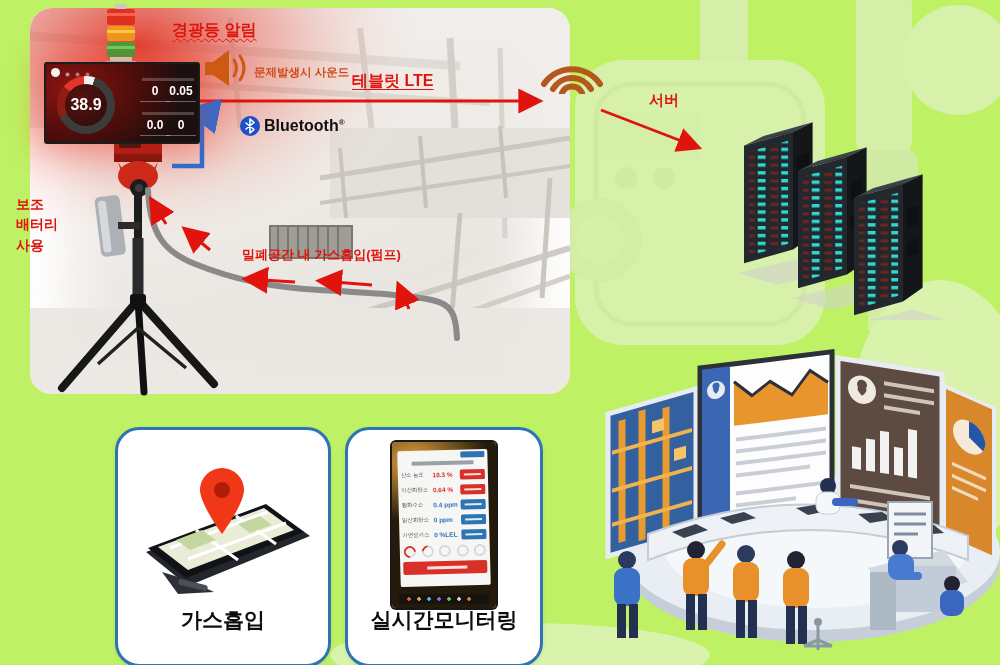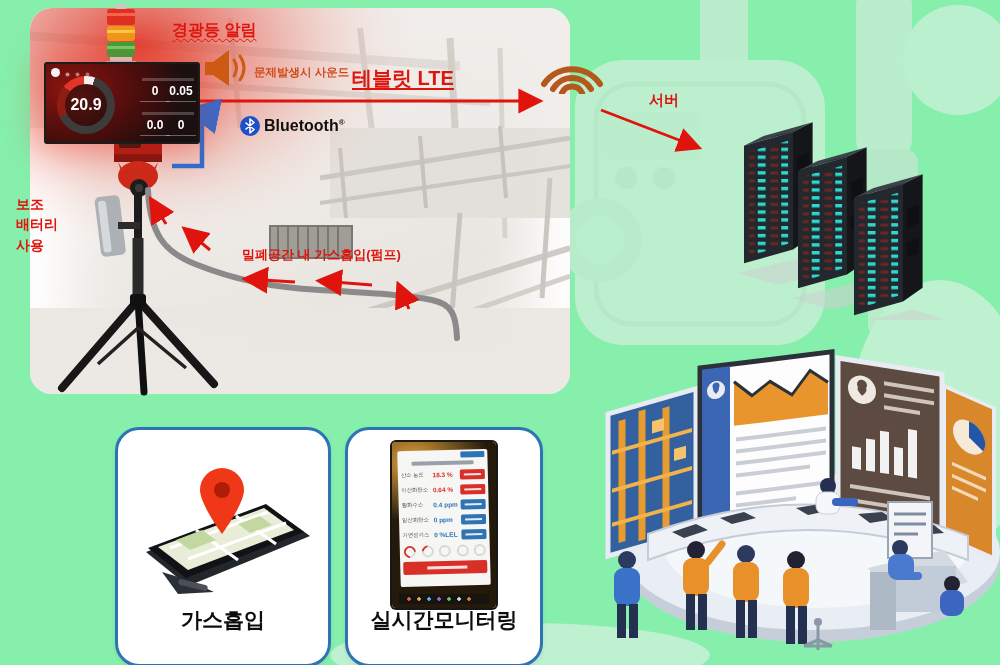--- a/index.html
+++ b/index.html
@@ -1,16 +1,16 @@
 <!DOCTYPE html>
 <html><head>
 <meta charset="utf-8">
 <style>
   html,body{margin:0;padding:0;background:#fff;}
-  #stage{position:relative;width:1000px;height:665px;overflow:hidden;background:#86efac;
+  #stage{position:relative;width:1000px;height:665px;overflow:hidden;background:#bef264;
          font-family:"Liberation Sans","DejaVu Sans",sans-serif;}
   .abs{position:absolute;}
   .nosel{user-select:none;}
 
   
   #bg-faint{left:0;top:0;width:1000px;height:665px;z-index:0;}
 
   
   #photo{left:30px;top:8px;width:540px;height:386px;border-radius:22px;z-index:1;
          background:linear-gradient(160deg,#f7f5f2,#e9e6e1 70%,#efece8);
@@ -18,21 +18,21 @@
   #photo svg{border-radius:22px;}
 
   
   #beacon{left:104px;top:4px;width:34px;height:62px;z-index:6;}
 
   
   .red-label{color:#e0140c;font-weight:bold;z-index:7;}
   .wavy{text-decoration:underline wavy 1px #e0140c;text-underline-offset:3px;}
   #beacon-label{left:172px;top:20px;font-size:16px;}
   #sound-label{left:254px;top:65px;font-size:11.5px;color:#d04a18;font-weight:bold;z-index:7;}
-  #tablet-lte-label{left:352px;top:65px;font-size:20px;text-decoration:underline;}
+  #tablet-lte-label{left:352px;top:71px;font-size:16px;text-decoration:underline;}
   #server-label{left:649px;top:91px;font-size:15px;}
   #gas-label{left:242px;top:246px;font-size:13px;}
   #battery-label{left:16px;top:194px;width:66px;font-size:14px;line-height:1.45;
                  white-space:pre-line;}
 
   
   #tablet{left:44px;top:62px;width:152px;height:78px;z-index:6;border:2px solid #1c1c1c;border-radius:3px;
           background:radial-gradient(130px 90px at 15% 30%,#8c1410,#4a0d0b 55%,#1b0f0f 90%);
           box-shadow:0 0 34px 6px rgba(235,45,25,.35);}
   #tablet .logo{position:absolute;left:5px;top:4px;width:9px;height:9px;border-radius:50%;
@@ -400,21 +400,21 @@
   <div id="tablet-lte-label" class="abs red-label wavy">테블릿 LTE</div>
   <div id="server-label" class="abs red-label">서버</div>
   <div id="gas-label" class="abs red-label">밀폐공간 내 가스흡입(펌프)</div>
   <div id="battery-label" class="abs red-label">보조
 배터리
 사용</div>
 
   <div id="tablet" class="abs">
     <div class="logo"></div>
     <div id="gauge">
-      <div class="val">20.9</div>
+      <div class="val">38.9</div>
     </div>
     <span class="t-read" style="left:92px;top:20px;">0</span>
     <span class="t-read" style="left:118px;top:20px;">0.05</span>
     <span class="t-read" style="left:92px;top:54px;">0.0</span>
     <span class="t-read" style="left:118px;top:54px;">0</span>
   </div>
 
   <svg id="speaker" class="abs" viewBox="0 0 46 44">
     <rect x="2" y="16" width="8" height="13" fill="#cc5a12"></rect>
     <polygon points="10,16 26,4 26,40 10,29" fill="#cc5a12"></polygon>

